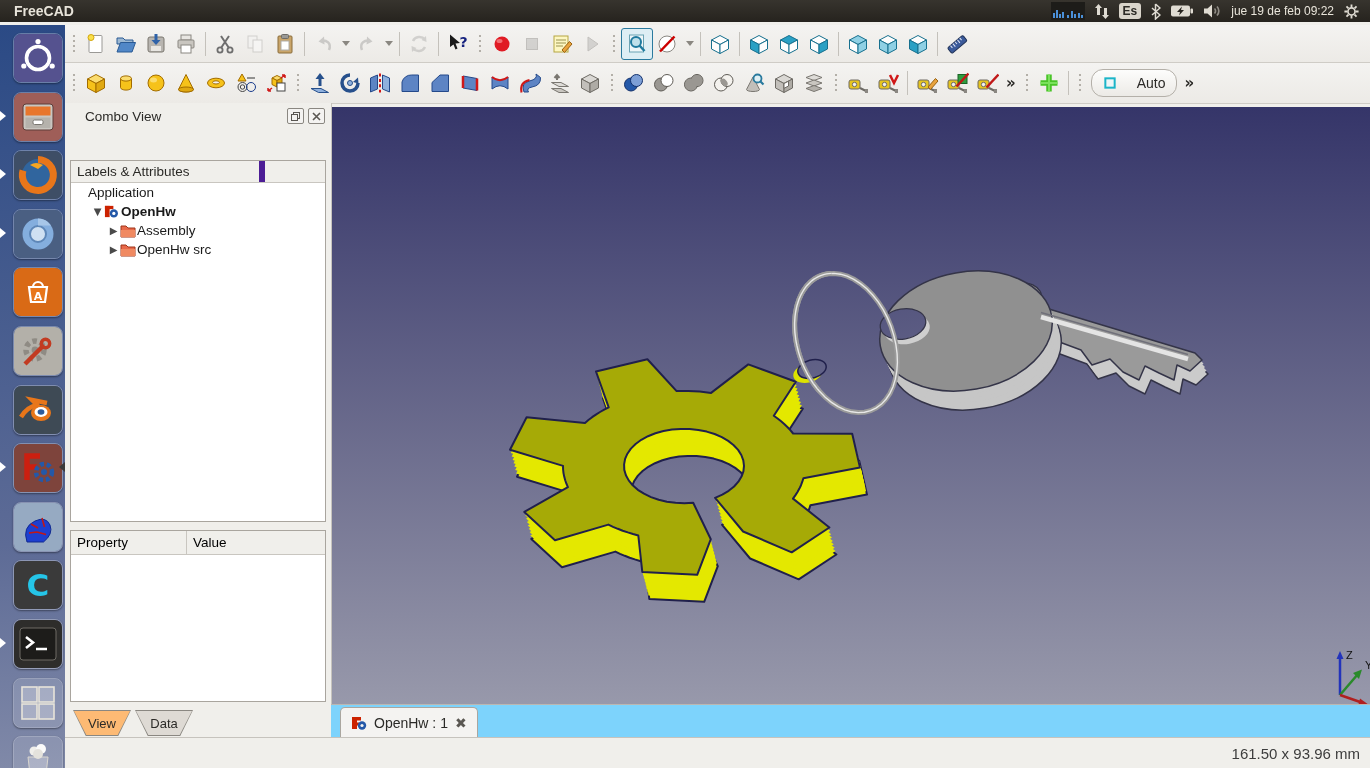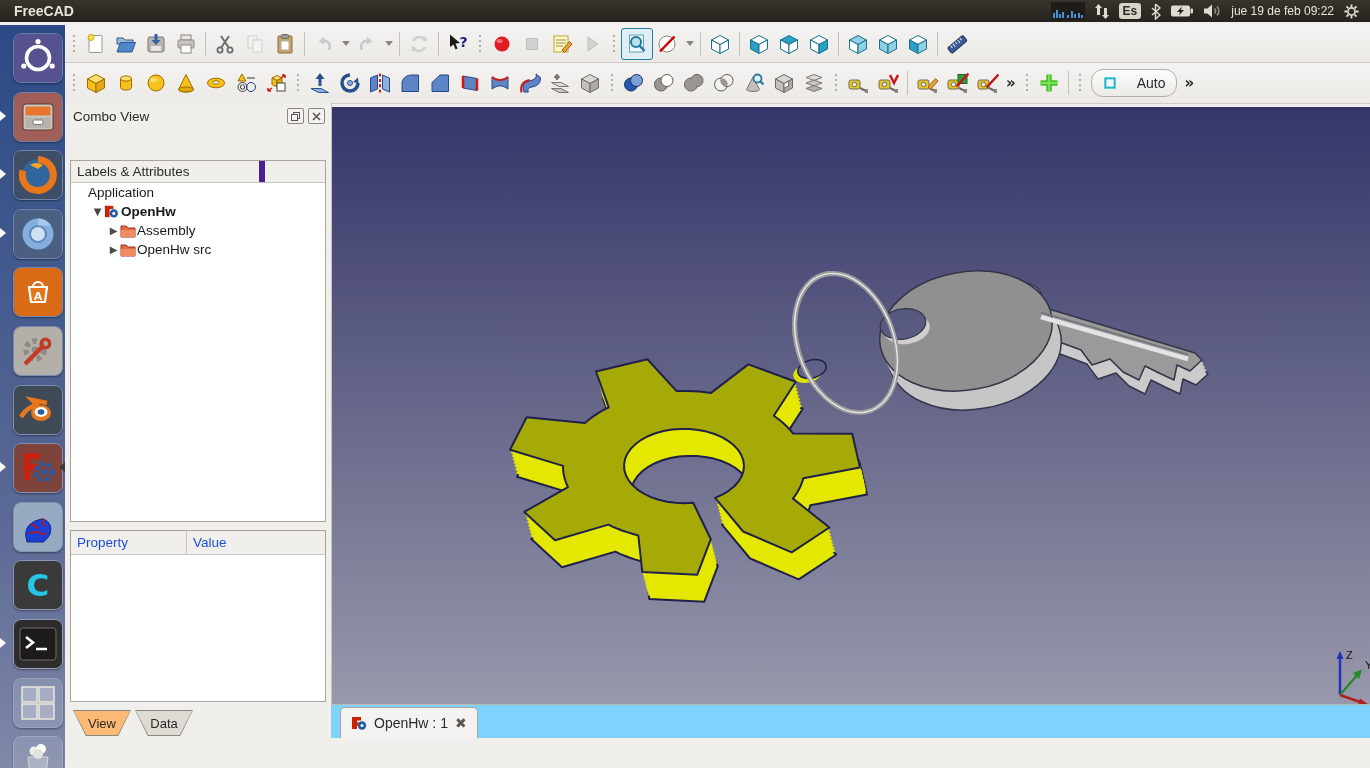--- a/index.html
+++ b/index.html
@@ -33,35 +33,35 @@
   #wbsel{display:flex;align-items:center;gap:5px;background:#fdfdfc;border:1px solid #b4b0a9;border-radius:4px;height:26px;width:178px;padding:0 4px;margin:0 6px;flex:0 0 auto;font-size:14px;color:#2b2a27;}
   #wbsel .spin{margin-left:auto;display:flex;flex-direction:column;gap:2px;padding-right:2px;}
   #wbsel .spin i{display:block;width:0;height:0;border:4px solid transparent;}
   #wbsel .spin i.up{border-bottom:5px solid #6e6b65;}
   #wbsel .spin i.dn{border-top:5px solid #6e6b65;}
   #autobtn{display:flex;align-items:center;gap:19px;background:linear-gradient(#fdfdfc,#eceae6);border:1px solid #b4b0a9;border-radius:12px;height:26px;padding:0 10px;margin:0 4px;font-size:14px;color:#2b2a27;flex:0 0 auto;}
   
   #main{position:absolute;left:0;top:78px;right:0;bottom:30px;}
   
   #combo{position:absolute;left:0;top:0;width:266px;height:100%;background:#f0efeb;border-right:1px solid #c6c3bd;}
-  #combo .title{display:flex;align-items:center;font-size:13.5px;color:#2b2a27;padding:5px 6px 4px 8px;}
+  #combo .title{display:flex;align-items:center;font-size:13.5px;color:#2b2a27;padding:5px 6px 4px 20px;}
   #combo .title .btns{margin-left:auto;display:flex;gap:4px;}
   #combo .title .btns span{width:15px;height:14px;border:1px solid #8a8781;border-radius:2px;display:flex;align-items:center;justify-content:center;background:#f4f3f1;}
   .ctabs{display:flex;padding-left:4px;margin-top:2px;}
   .ctab{font-size:13px;color:#2b2a27;padding:5px 14px 6px;border:1px solid #b4b0a9;border-bottom:none;border-radius:4px 4px 0 0;background:#dedad4;margin-right:2px;}
   .ctab.active{background:#f4f3f1;position:relative;top:1px;padding-top:6px;}
   #treebox{position:absolute;left:5px;top:57px;right:5px;height:360px;background:#fff;border:1px solid #a9a59e;}
   #treehdr{display:flex;border-bottom:1px solid #c9c6c0;background:#f0efeb;font-size:13.5px;color:#2b2a27;}
   #treehdr .c1{width:176px;padding:3px 6px;border-right:6px solid #4c1d95;}
   .trow{display:flex;align-items:center;height:19px;font-size:13.5px;color:#1a1a1a;padding-left:4px;}
   .trow .exp{width:13px;text-align:center;color:#4a4a4a;font-size:10px;font-family:"DejaVu Sans",sans-serif;flex:0 0 auto;}
   .trow .ticon{width:17px;flex:0 0 auto;display:flex;align-items:center;}
   .trow.b{font-weight:bold;}
   #propbox{position:absolute;left:5px;top:427px;right:5px;bottom:36px;background:#fff;border:1px solid #a9a59e;}
-  #prophdr{display:flex;background:#f0efeb;border-bottom:1px solid #c9c6c0;font-size:13.5px;color:#1d4ed8;}
+  #prophdr{display:flex;background:#f0efeb;border-bottom:1px solid #c9c6c0;font-size:13.5px;color:#000000;}
   #prophdr .c1{width:103px;padding:4px 6px;border-right:1px solid #c9c6c0;}
   #prophdr .c2{padding:4px 6px;}
   #btabs{position:absolute;left:8px;bottom:2px;display:flex;}
   .btab{position:relative;width:58px;height:26px;margin-right:4px;}
   .btab .o{position:absolute;inset:0;background:#8a8781;clip-path:polygon(0 0,100% 0,78% 100%,22% 100%);}
   .btab .in{position:absolute;inset:1px;background:#dedad4;clip-path:polygon(0 0,100% 0,78% 100%,22% 100%);display:flex;align-items:center;justify-content:center;font-size:13px;color:#2b2a27;}
   .btab.active .in{background:#fdba74;}
   
   #vparea{position:absolute;left:266px;top:0;right:0;bottom:0;}
   #viewport{position:absolute;left:1px;top:4px;right:0;height:599px;}
@@ -813,15 +813,18 @@
                 <circle cx="11" cy="10.5" r="1.6" fill="#f4f3f1"></circle>
               </svg>
             <span>OpenHw : 1</span>
             <span class="x">✖</span>
           </div>
         </div>
       </div>
 
     </div>
 
+    <div id="statusbar">
+      <span class="dims">161.50 x 93.96 mm</span>
+    </div>
   </div>
 
 </div>
 
 </body></html>

